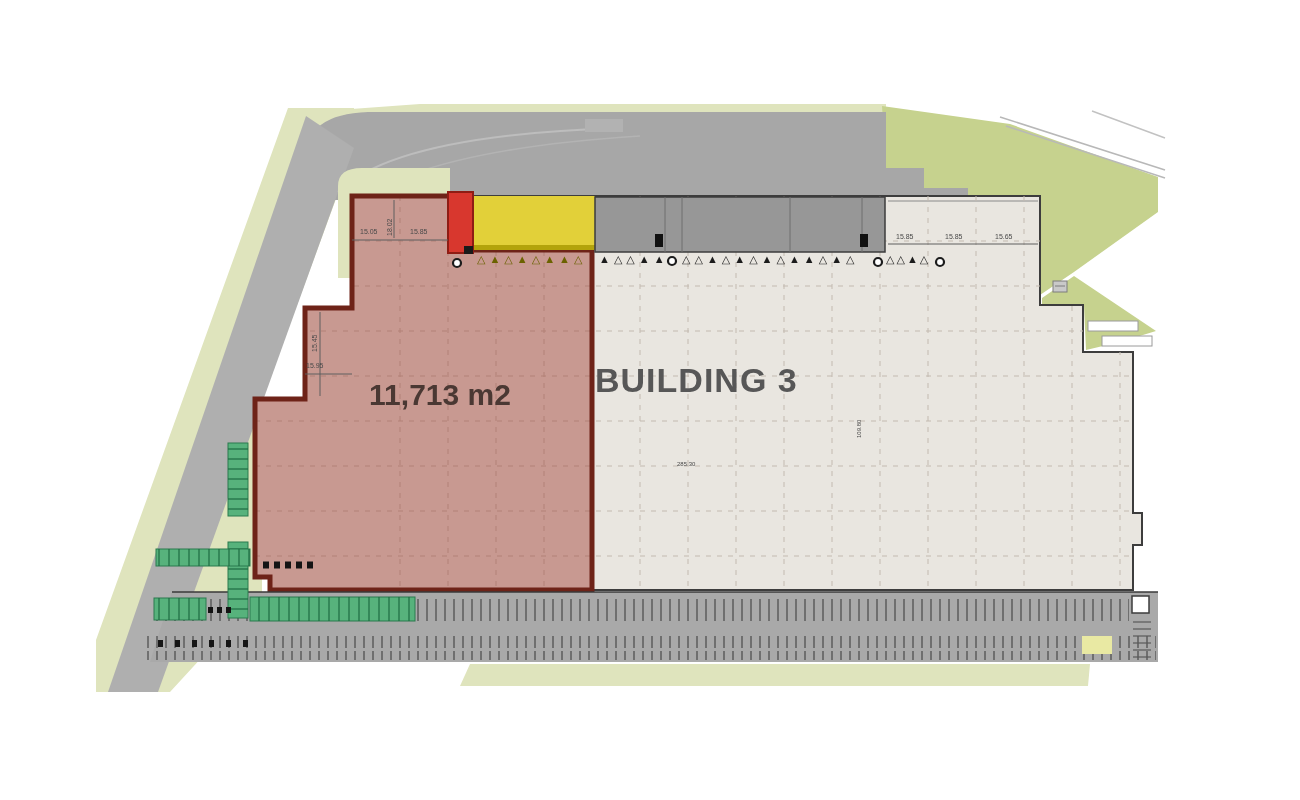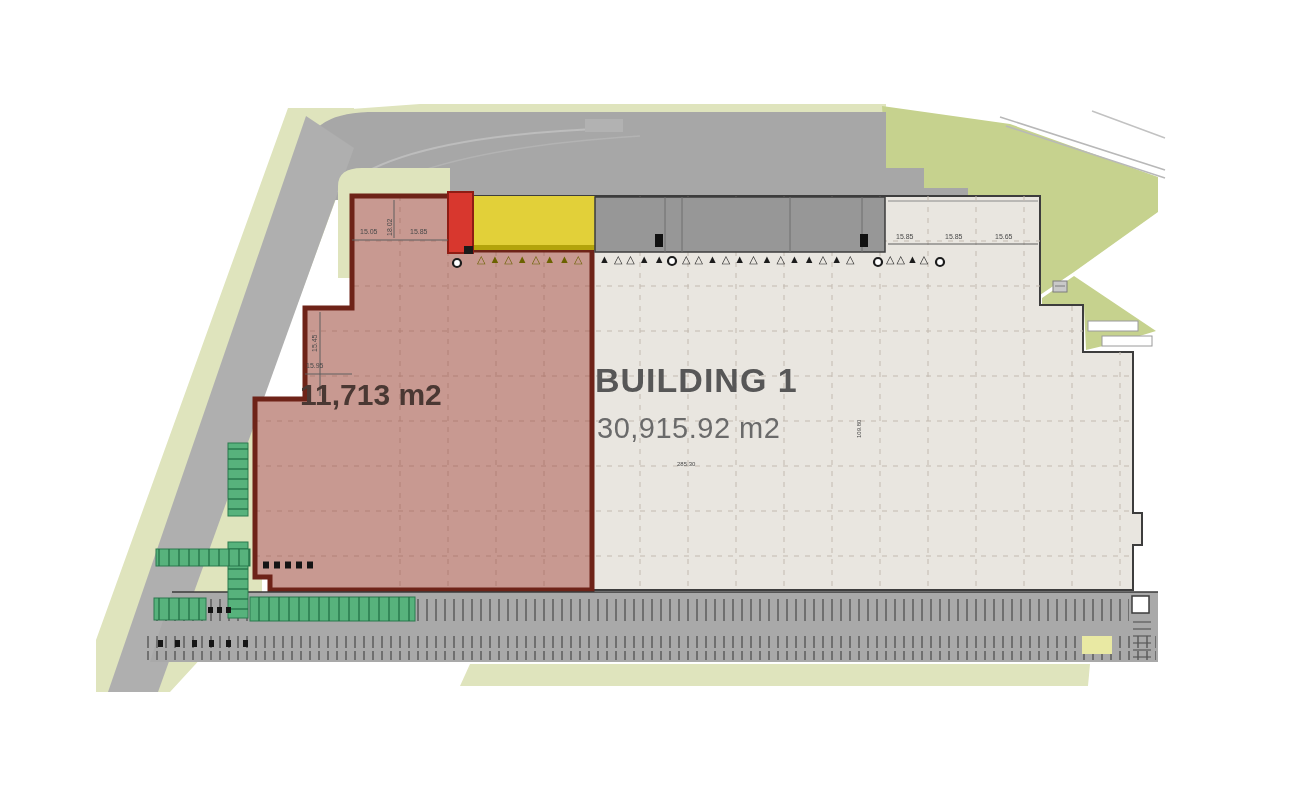--- a/index.html
+++ b/index.html
@@ -4,21 +4,21 @@
 <style>
   html,body{margin:0;padding:0;background:#ffffff;}
   #stage{
     position:relative;width:1300px;height:800px;overflow:hidden;background:#fff;
     font-family:"Liberation Sans", sans-serif;
   }
   #plan-svg{position:absolute;left:0;top:0;}
   .txt{position:absolute;white-space:nowrap;}
   .bldg-title{font-size:34px;font-weight:700;letter-spacing:1px;color:var(--text_gray);}
   .bldg-area{font-size:29px;font-weight:400;letter-spacing:0.5px;color:var(--text_gray2);}
-  .avail-block{width:280px;text-align:left;color:var(--text_dark);font-weight:700;font-size:30px;line-height:46px;}
+  .avail-block{width:280px;text-align:center;color:var(--text_dark);font-weight:700;font-size:30px;line-height:46px;}
   .dim{font-size:7px;color:var(--dim_text);letter-spacing:0px;}
   .dim-rot{transform:rotate(-90deg);transform-origin:left top;}
   .dim-sm{font-size:6px;}
   .marker-row{font-size:11px;letter-spacing:4px;color:#1c1c1c;line-height:14px;}
   .marker-yellow{color:#6b6200;}
   .marker-c{letter-spacing:2px;}
 </style>
 </head>
 <body>
 
@@ -161,22 +161,21 @@
     <rect x="1102" y="336" width="50" height="10" fill="#ffffff" stroke="#9a9a9a" stroke-width="1"></rect>
     <rect x="1053" y="281" width="14" height="11" fill="#c9c9c9" stroke="#7c7c7c" stroke-width="1"></rect>
     <line x1="1055" y1="286" x2="1065" y2="286" stroke="#7c7c7c" stroke-width="1"></line>
   </svg>
 
   <div class="txt marker-row marker-yellow" style="left:477px;top:252px;width:118px;">△▲△▲△▲▲△</div>
   <div class="txt marker-row" style="left:599px;top:252px;width:72px;">▲△△▲▲</div>
   <div class="txt marker-row" style="left:682px;top:252px;width:192px;">△△▲△▲△▲△▲▲△▲△</div>
   <div class="txt marker-row marker-c" style="left:886px;top:252px;width:50px;">△△▲△</div>
 
-  <div class="txt bldg-title" style="left:595px;top:361px;">BUILDING 1</div>
-  <div class="txt bldg-area" style="left:597px;top:412px;">30,915.92 m2</div>
+  <div class="txt bldg-title" style="left:595px;top:361px;">BUILDING 3</div>
 
   <div class="txt avail-block" style="left:300px;top:372px;">
     <div>11,713 m2</div>
   </div>
 
   <div class="txt dim" style="left:360px;top:228px;">15.05</div>
   <div class="txt dim" style="left:410px;top:228px;">15.85</div>
   <div class="txt dim dim-rot" style="left:386px;top:236px;">18.02</div>
   <div class="txt dim dim-rot" style="left:311px;top:352px;">15.45</div>
   <div class="txt dim" style="left:306px;top:362px;">15.95</div>

